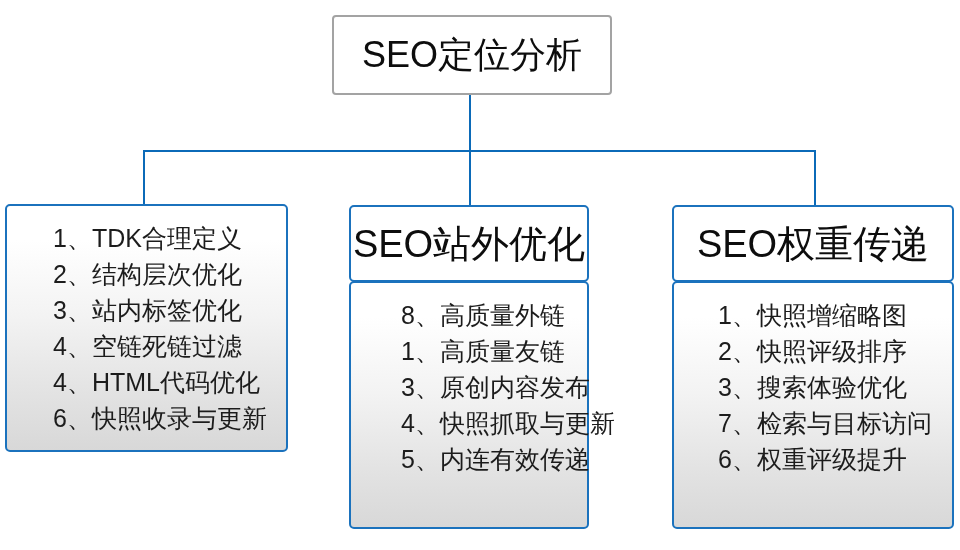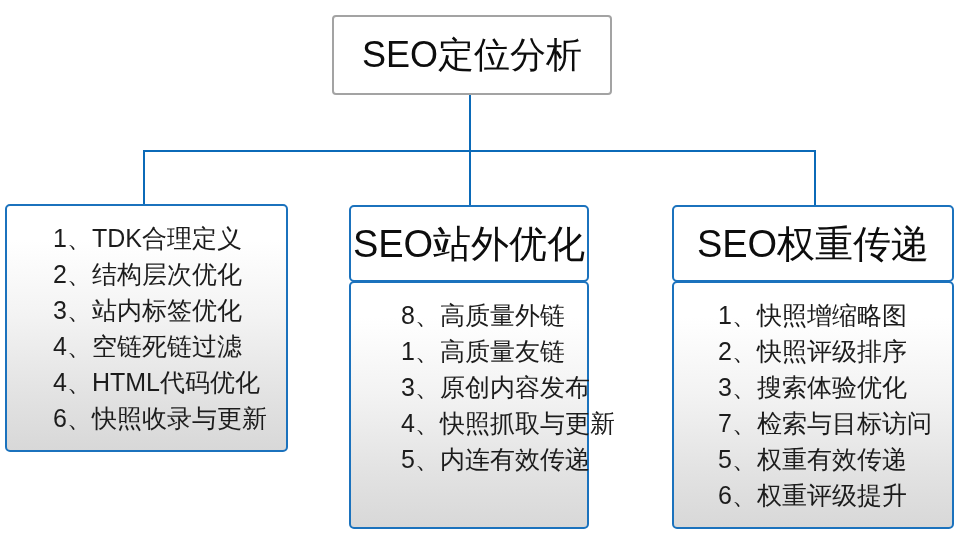--- a/index.html
+++ b/index.html
@@ -147,18 +147,17 @@
 
   <div class="column col-2">
     <div class="col-head">
       <span class="head-title">SEO权重传递</span>
     </div>
     <div class="col-body">
       <div class="item">1、快照增缩略图</div>
       <div class="item">2、快照评级排序</div>
       <div class="item">3、搜索体验优化</div>
       <div class="item">7、检索与目标访问</div>
-      <div class="item">5、权重有效传递</div>
       <div class="item">6、权重评级提升</div>
     </div>
   </div>
 
 </div>
 
 </body></html>

